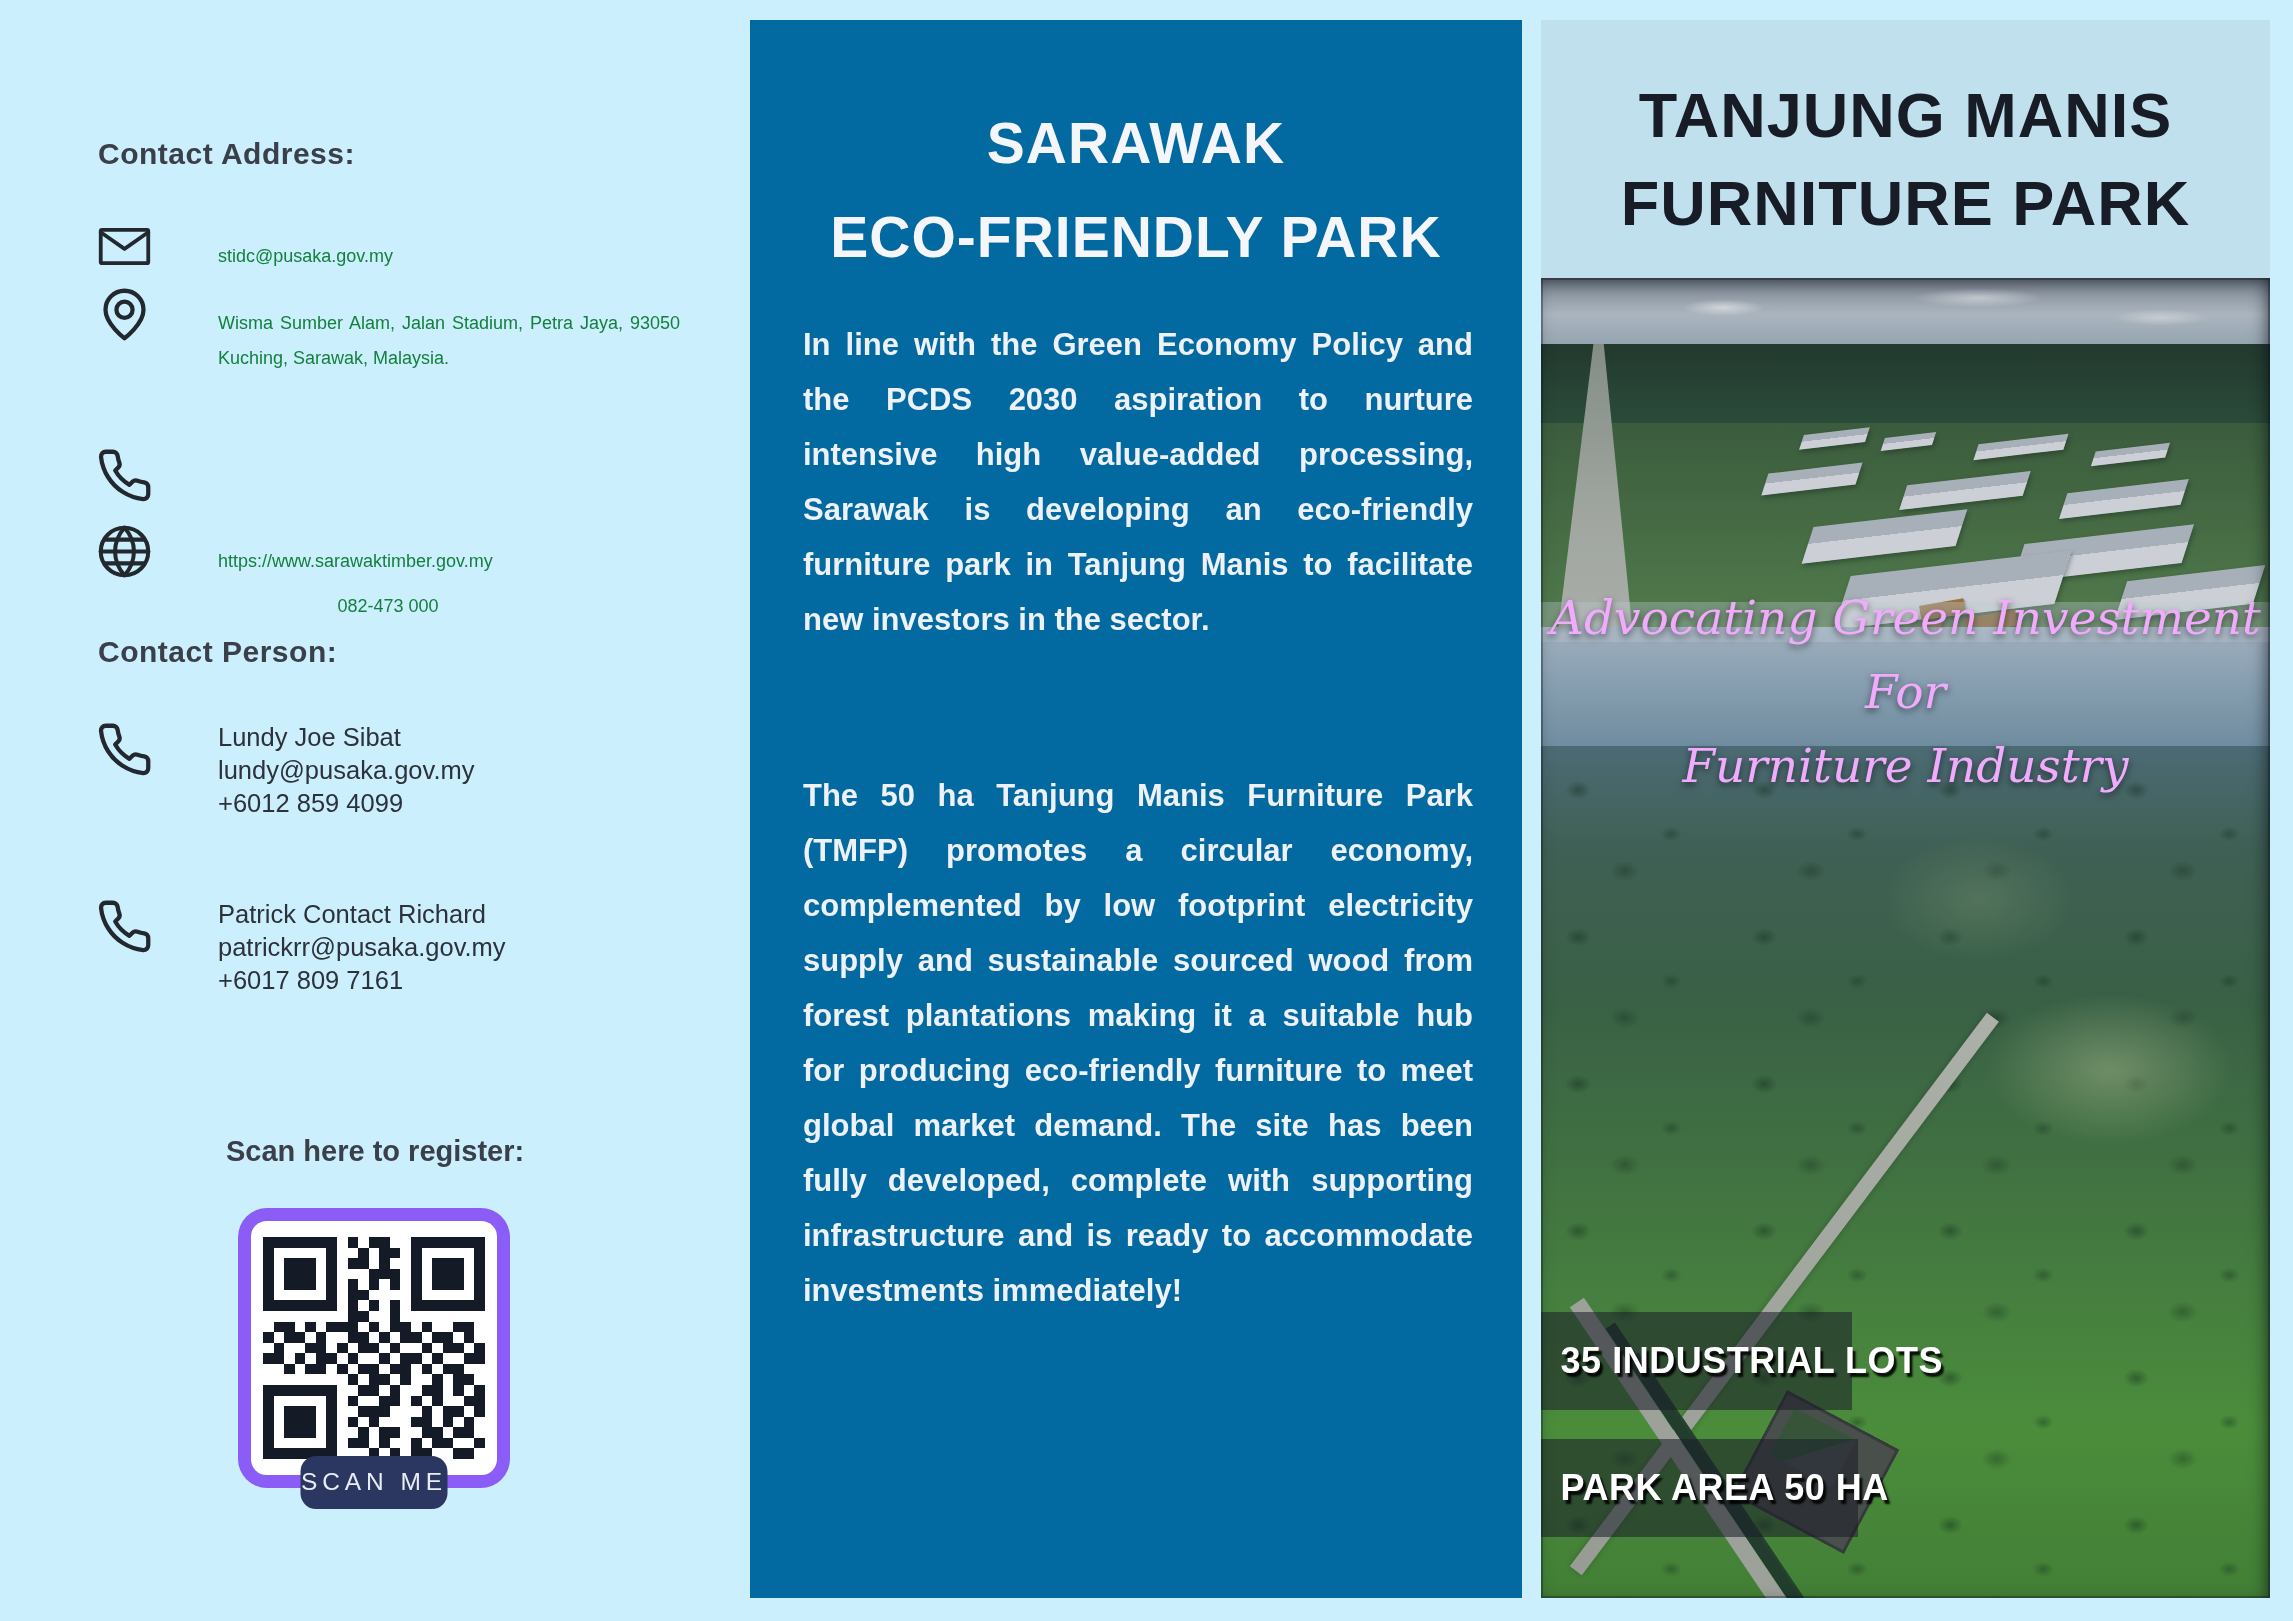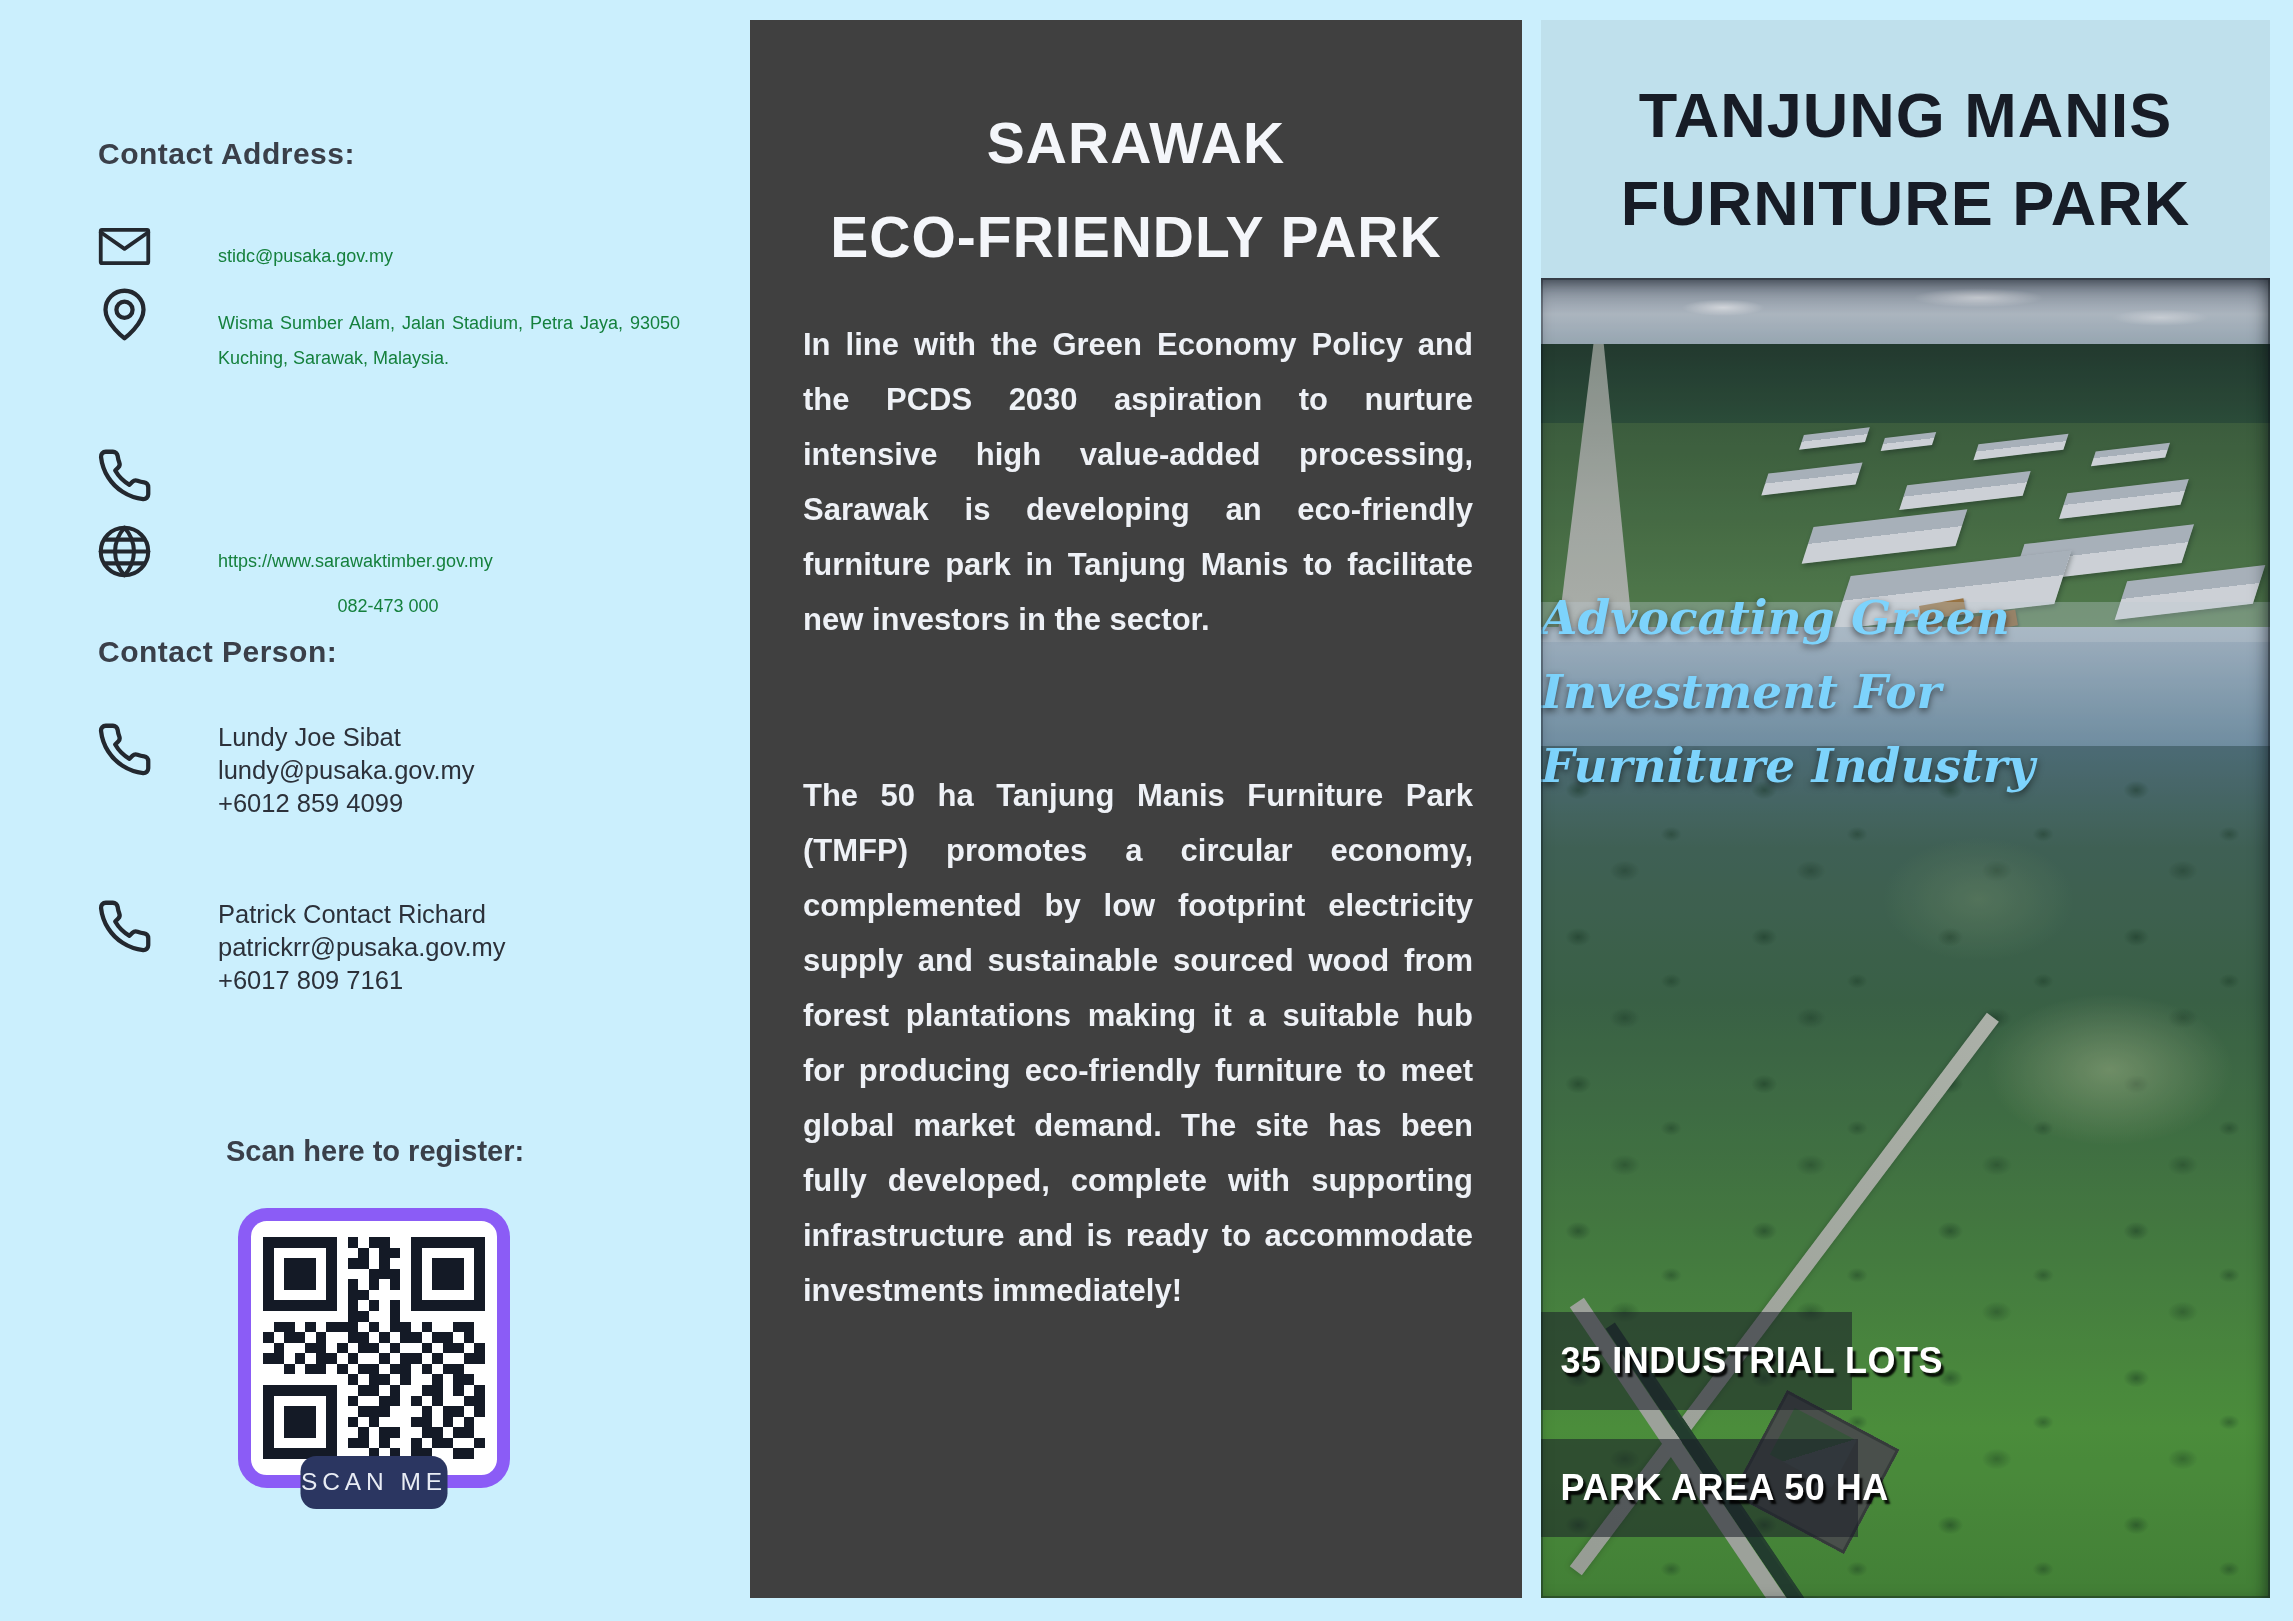--- a/index.html
+++ b/index.html
@@ -18,21 +18,21 @@
   .plines div{font-size:25.5px;line-height:33px;color:#2c313a;}
   .scan-heading{position:absolute;left:218px;top:1127px;margin:8px;font-size:29px;font-weight:700;color:#3a3f49;}
   .qr-frame{position:absolute;left:238px;top:1208px;width:272px;height:280px;background:#8b5cf6;border-radius:29px;}
   .qr-inner{position:absolute;left:12.7px;top:12.7px;right:12.7px;bottom:12.7px;background:#ffffff;border-radius:15.7px;display:flex;align-items:center;justify-content:center;}
   .qr-grid{width:222px;height:222px;display:grid;grid-template-columns:repeat(21,1fr);grid-template-rows:repeat(21,1fr);}
   .qr-grid .on{background:#141a26;}
   .qr-pill{position:absolute;left:50%;bottom:-20.6px;transform:translateX(-50%);width:147px;height:53px;background:#2b3661;border-radius:15.7px;display:flex;align-items:center;justify-content:center;}
   .qr-pill span{color:#e8ecf4;font-size:24.5px;letter-spacing:4.9px;}
 
   
-  .middle-panel{position:absolute;left:750px;top:19.6px;width:772px;height:1578px;background:#404040;}
+  .middle-panel{position:absolute;left:750px;top:19.6px;width:772px;height:1578px;background:#0369a1;}
   .mp-title{position:absolute;top:76px;left:0;width:100%;text-align:center;color:#f4f6fa;font-weight:700;font-size:57px;line-height:94px;letter-spacing:1px;}
   .mp-para{position:absolute;left:53px;width:670px;margin:0;color:#eef1f6;font-size:31px;font-weight:700;line-height:55px;text-align:justify;}
   .mp-para.p1{top:297px;}
   .mp-para.p2{top:748px;}
 
   
   .right-panel{position:absolute;left:1541px;top:19.6px;width:729px;height:1578px;background:#bfe0ec;}
   .rp-title{position:absolute;top:51px;left:0;width:100%;text-align:center;color:#171c26;font-weight:700;font-size:63px;line-height:88px;letter-spacing:1px;}
   .photo{position:absolute;left:0;top:258px;width:729px;height:1320px;overflow:hidden;background:#3f6b46;}
   .ph-layer{position:absolute;left:0;width:100%;}
@@ -71,21 +71,21 @@
   .ph-lower::after{content:"";position:absolute;inset:0;background:
       radial-gradient(176px 108px at 78% 38%,rgba(186,205,150,.5),transparent 70%),
       radial-gradient(137px 88px at 60% 18%,rgba(140,170,120,.35),transparent 70%);}
   .diag-road{position:absolute;left:62%;top:55.5%;width:95%;height:14.7px;background:linear-gradient(90deg,#c6cabb,#aeb2a4);transform-origin:left center;transform:rotate(127deg);box-shadow:0 0 5.9px rgba(0,0,0,.25);}
   .bl-road{position:absolute;left:5%;top:77%;width:50%;height:16.7px;background:#b4b8ab;transform-origin:left center;transform:rotate(56deg);
       box-shadow:35px -14.7px 0 -2.9px #23402a,74px -16.7px 0 -2px #27462c,114px -14.7px 0 -2.9px #1f3a25,153px -16.7px 0 -2px #27462c,192px -14.7px 0 -2.9px #23402a;}
   .compound{position:absolute;left:29%;top:86%;width:127px;height:118px;background:#51564d;transform:rotate(28deg);box-shadow:inset 0 0 0 2.9px #3a3f38;}
   .compound::after{content:"";position:absolute;left:12%;top:10%;width:55%;height:45%;background:linear-gradient(135deg,#3c5c38 55%,#586157 55%);}
   .tint{position:absolute;inset:0;background:rgba(30,45,70,.16);}
   .photo-vignette{position:absolute;inset:0;box-shadow:inset 0 0 0 2px rgba(15,20,28,.35),inset -9.8px 0 17.6px -7.8px rgba(10,15,22,.6),inset 0 11.8px 17.6px -7.8px rgba(10,15,22,.55);pointer-events:none;}
-  .tagline{position:absolute;top:23%;left:0;width:100%;text-align:left;color:#7dd3fc;font-family:"DejaVu Serif",serif;font-style:italic;font-weight:700;font-size:47px;line-height:74px;text-shadow:0 2.9px 7.8px rgba(0,0,0,.55);}
+  .tagline{position:absolute;top:23%;left:0;width:100%;text-align:center;color:#f0abfc;font-family:"DejaVu Serif",serif;font-style:italic;font-weight:400;font-size:47px;line-height:74px;text-shadow:0 2.9px 7.8px rgba(0,0,0,.55);}
   .stat{position:absolute;left:0;background:rgba(25,30,40,.55);display:flex;align-items:center;}
   .stat span{padding-left:19.6px;color:#ffffff;font-size:36px;font-weight:700;letter-spacing:0.5px;text-shadow:2.9px 3.9px 2px rgba(0,0,0,.9);white-space:nowrap;}
   .stat.band1{top:78.4%;height:7.4%;width:42.7%;}
   .stat.band2{top:88%;height:7.4%;width:43.5%;}
 </style>
 </head>
 <body>
 
 <div class="stage">
 

